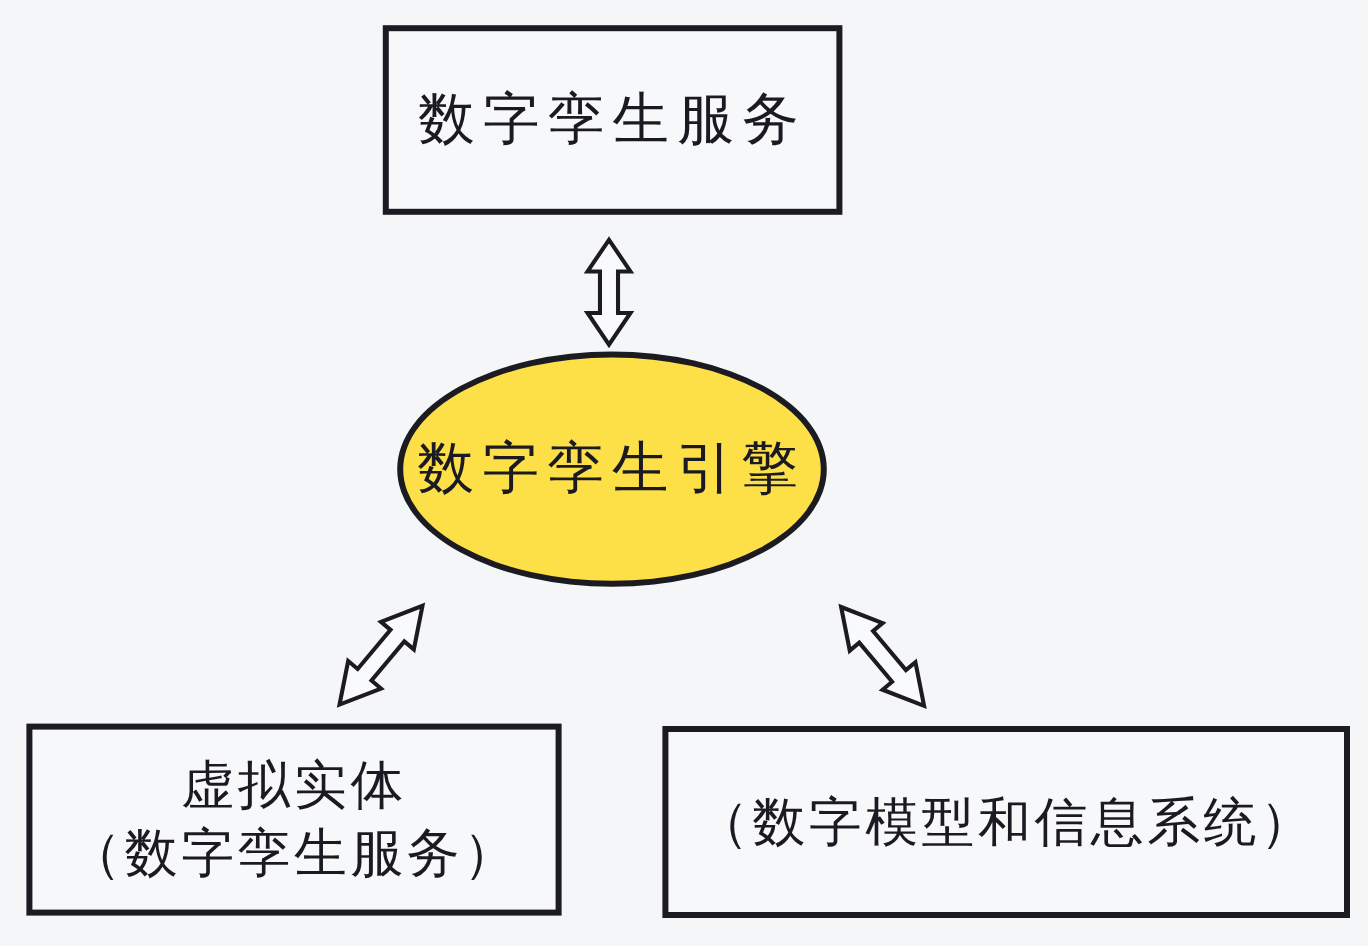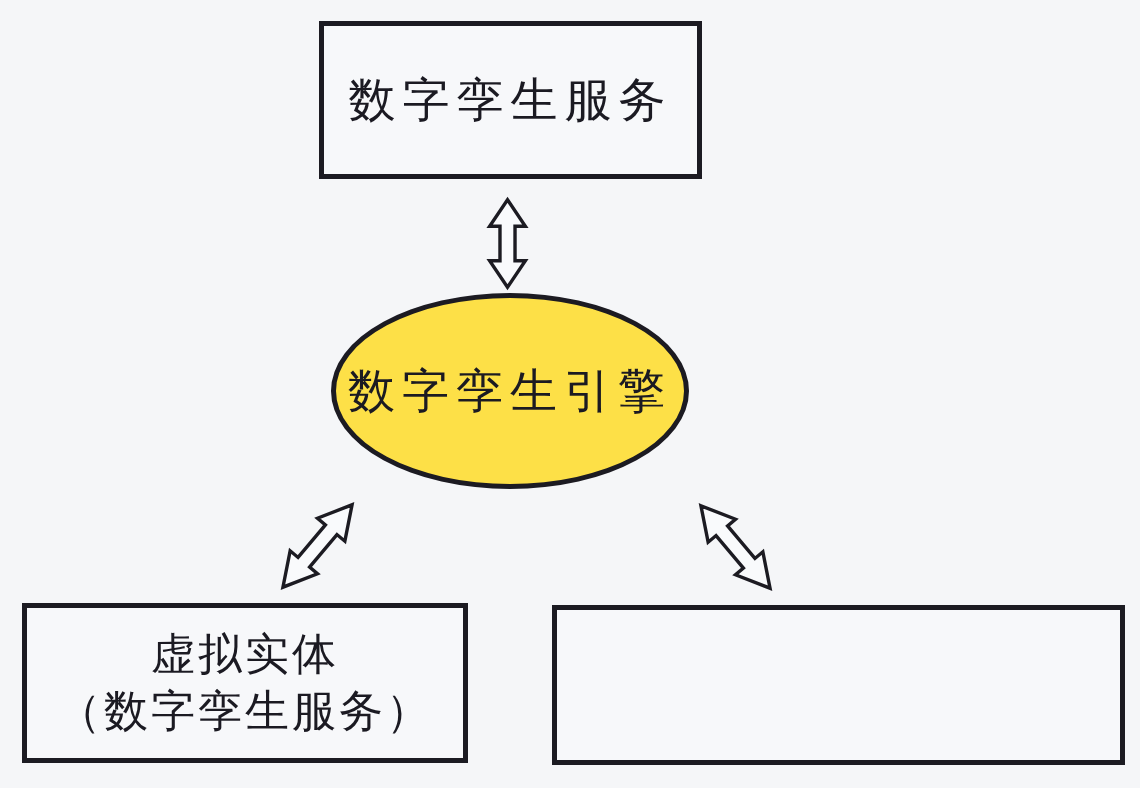--- a/index.html
+++ b/index.html
@@ -97,15 +97,16 @@
   <svg class="arrow arrow-right" viewBox="0 0 50 100" preserveAspectRatio="none" aria-hidden="true">
     <path d="M25 2 L44 31 L33 31 L33 69 L44 69 L25 98 L6 69 L17 69 L17 31 L6 31 Z"></path>
   </svg>
 
   <div class="node-box box-physical">
     <div class="label-md">虚拟实体</div>
     <div class="label-md">（数字孪生服务）</div>
   </div>
 
   <div class="node-box box-virtual">
+    <div class="label-md">（数字模型和信息系统）</div>
   </div>
 
 </div>
 
 </body></html>

